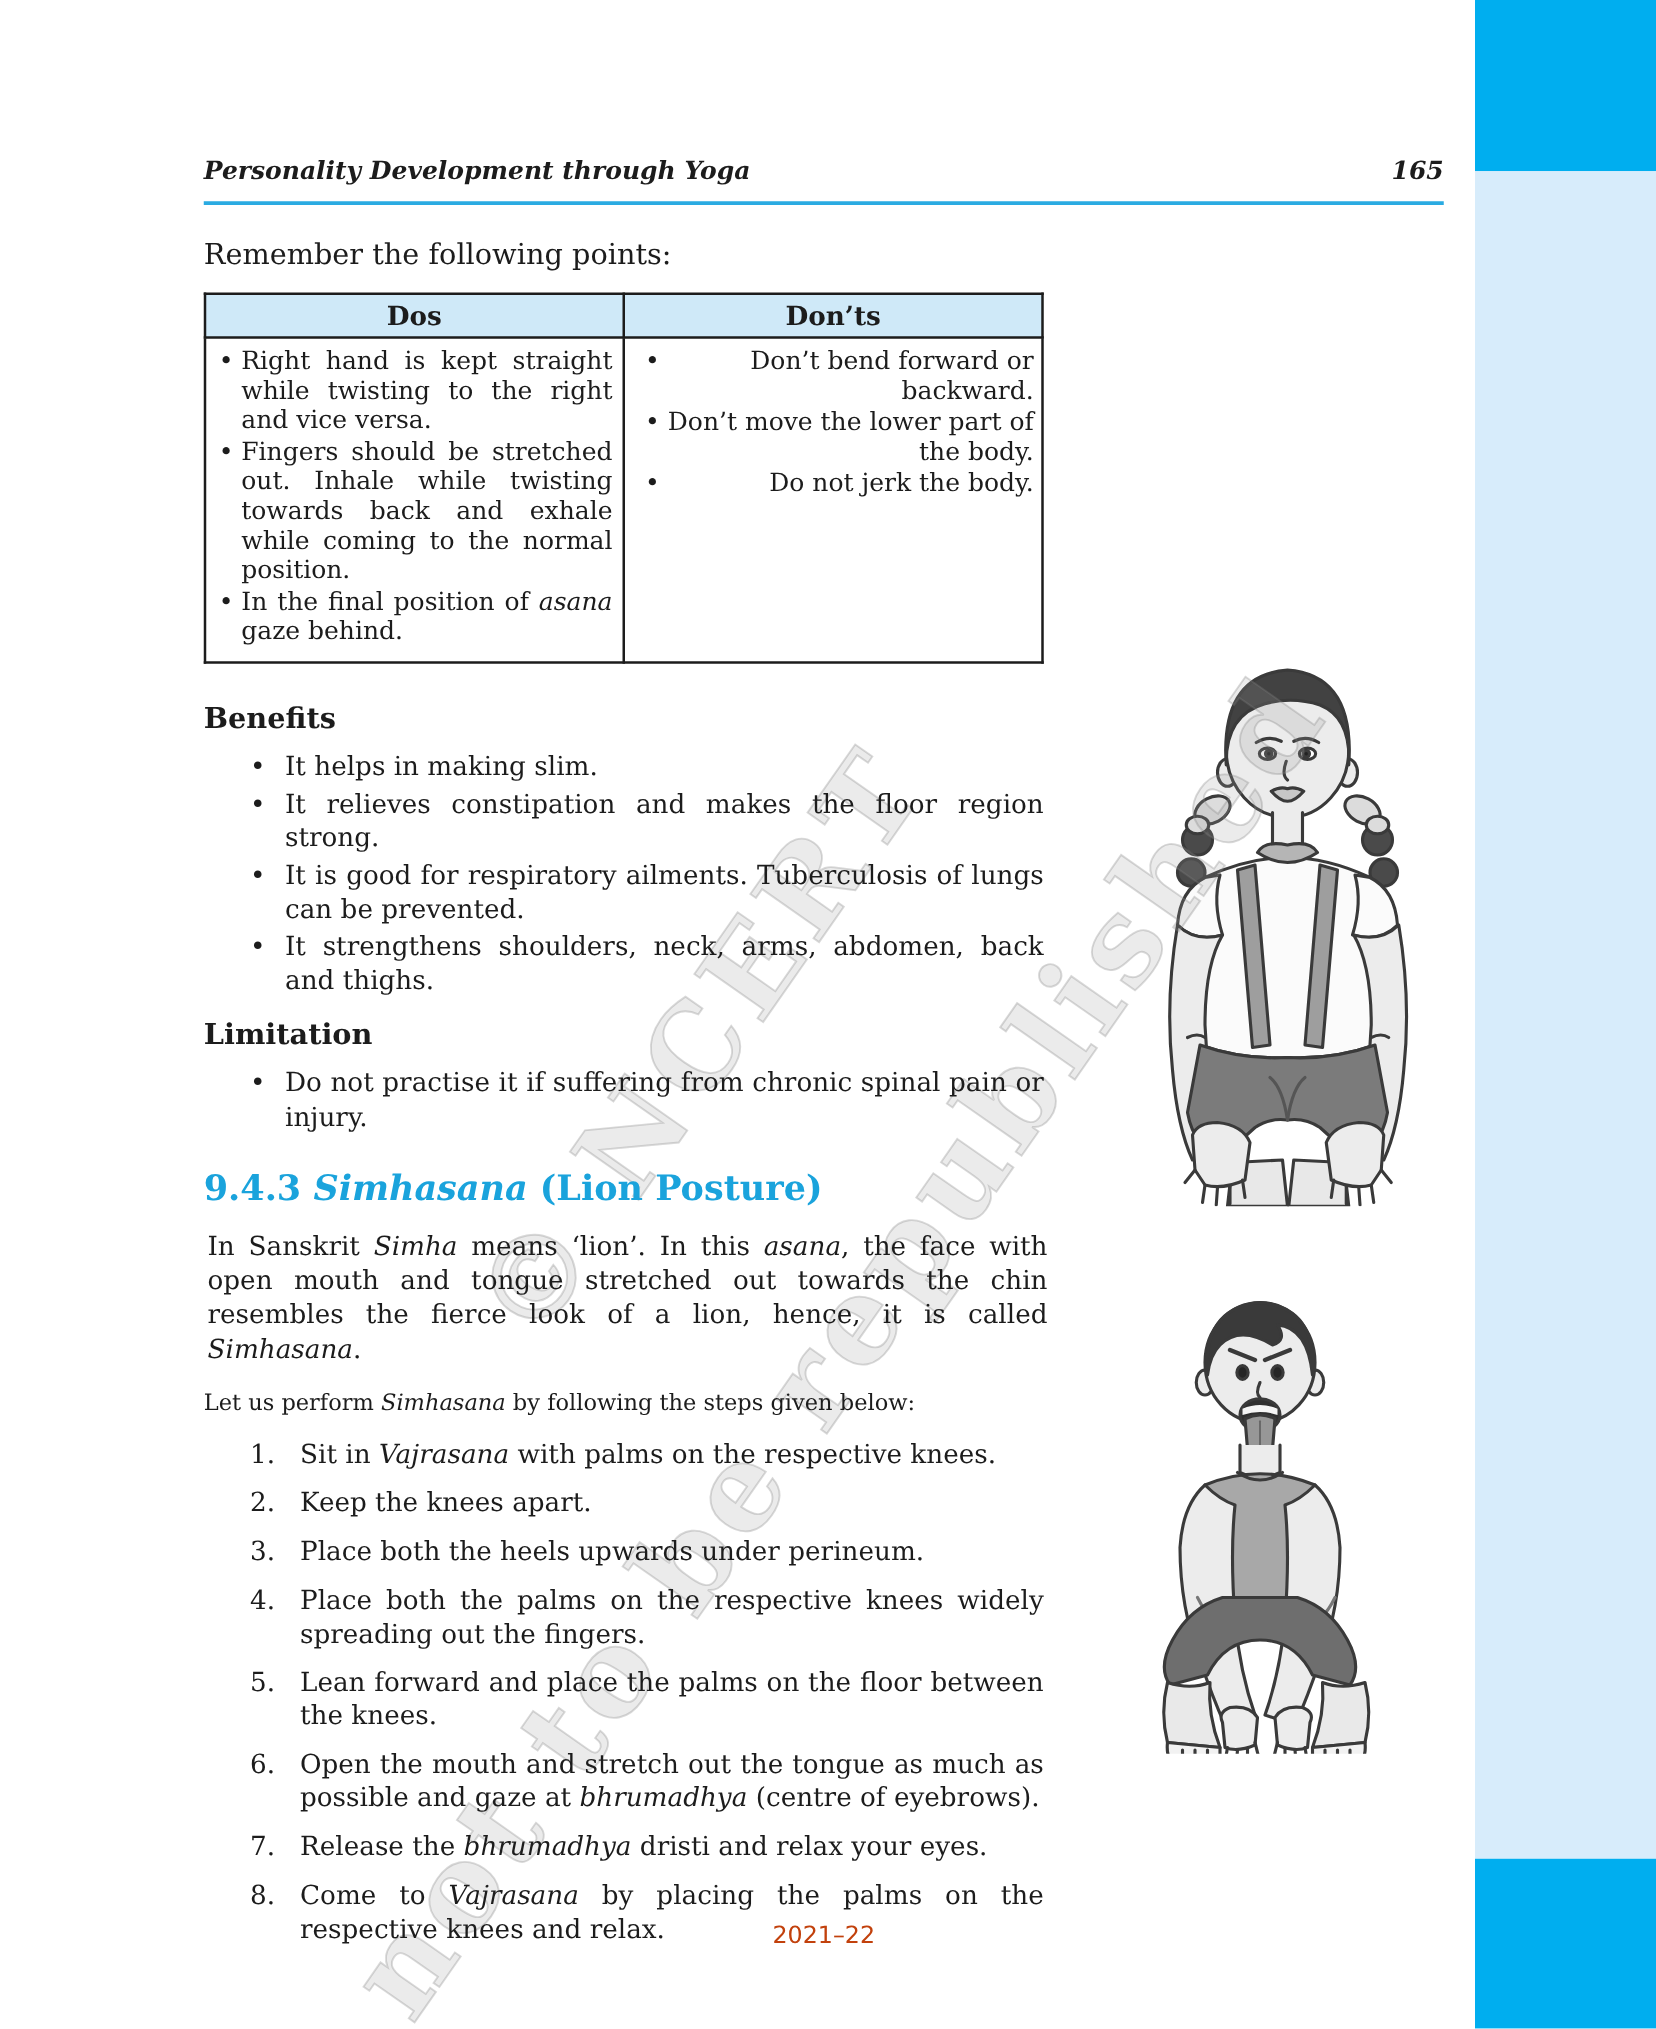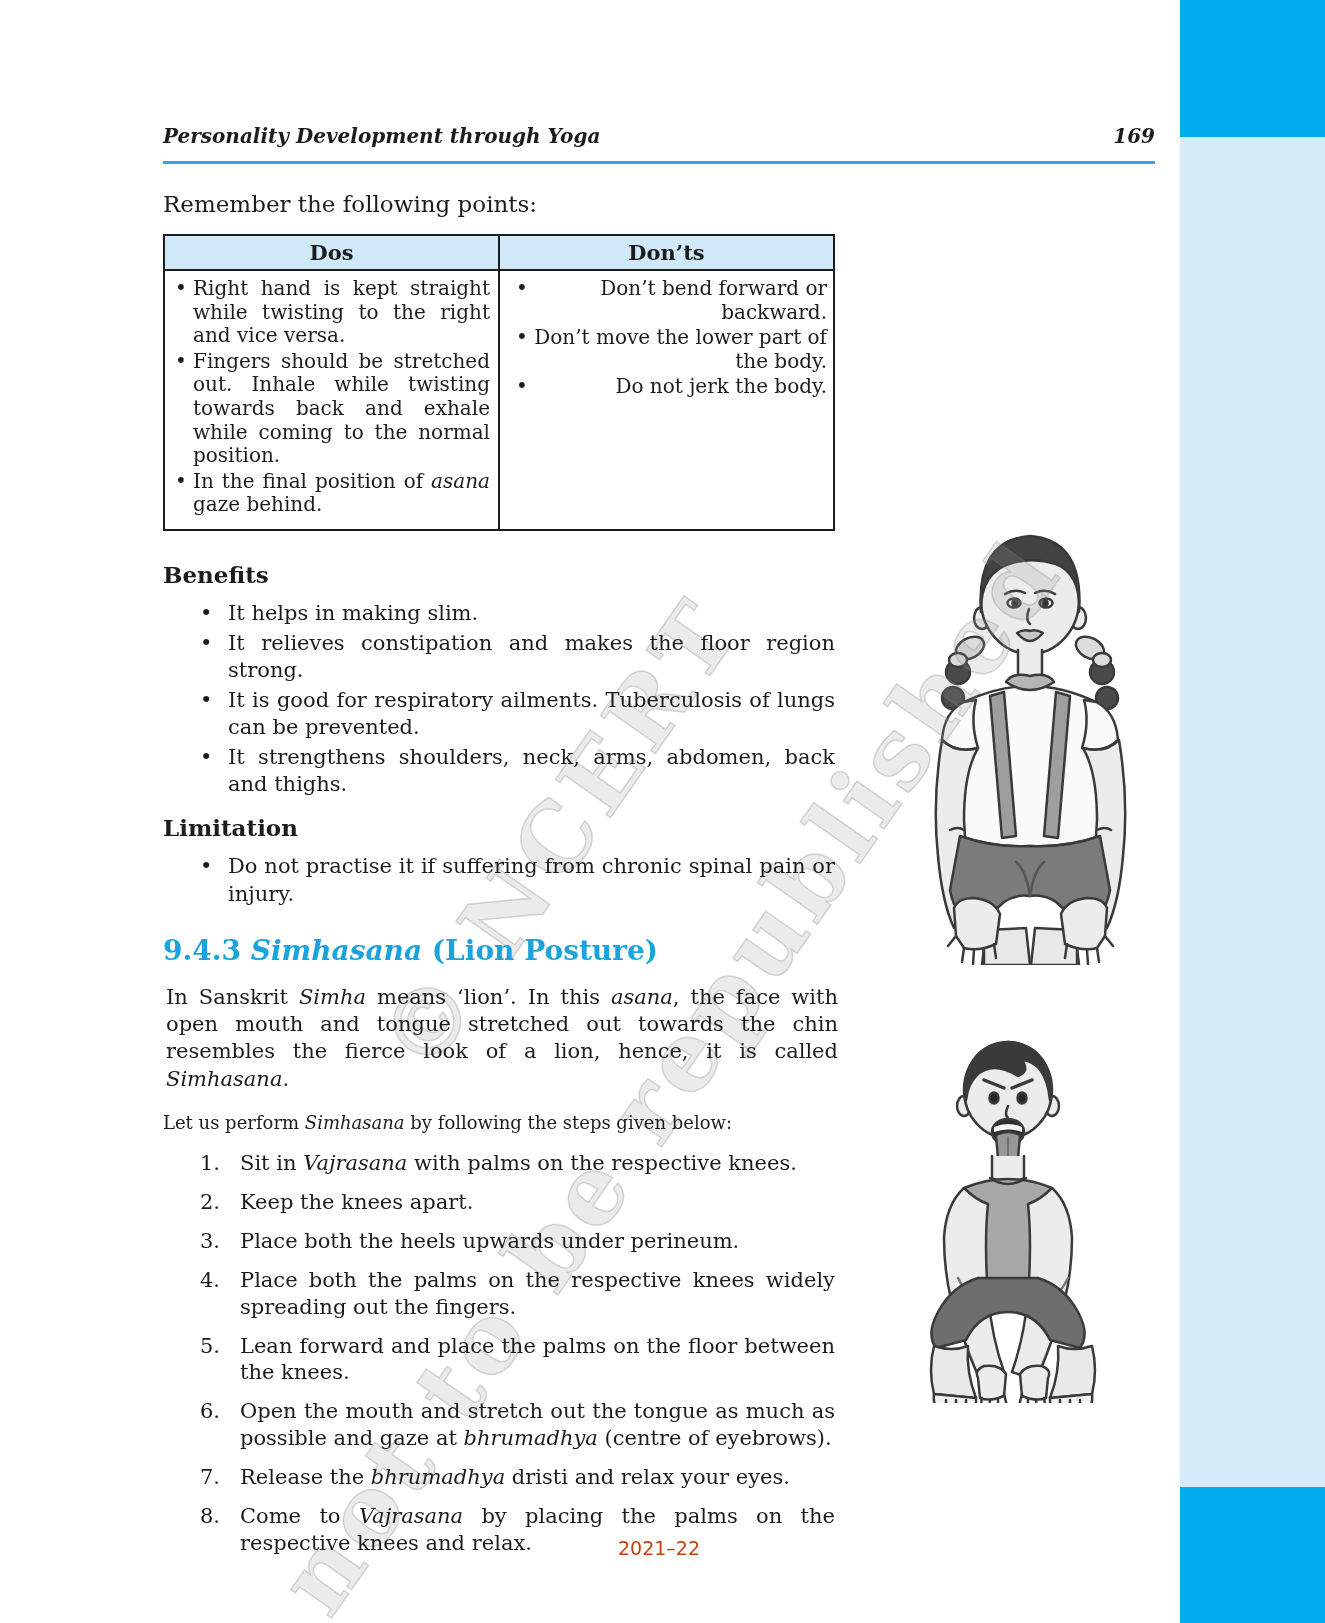--- a/index.html
+++ b/index.html
@@ -177,21 +177,21 @@
       <path d="M94,370 L92,382 M102,372 L101,384 M110,371 L110,383 M116,366 L119,378" fill="none"></path>
       <path d="M160,350 Q164,342 154,338 Q138,336 132,346 L134,368 Q148,374 158,370 Z" fill="#ececec"></path>
       <path d="M156,370 L158,382 M148,372 L149,384 M140,371 L140,383 M134,366 L131,378" fill="none"></path>
     </g>
   </svg>
 
   <div class="content">
 
     <div class="hdr">
       <span>Personality Development through Yoga</span>
-      <span>169</span>
+      <span>165</span>
     </div>
     <hr class="rule">
 
     <p class="intro">Remember the following points:</p>
 
     <table class="ddt">
       <tbody>
           <tr>
         <th>Dos</th>
         <th>Don’ts</th>

